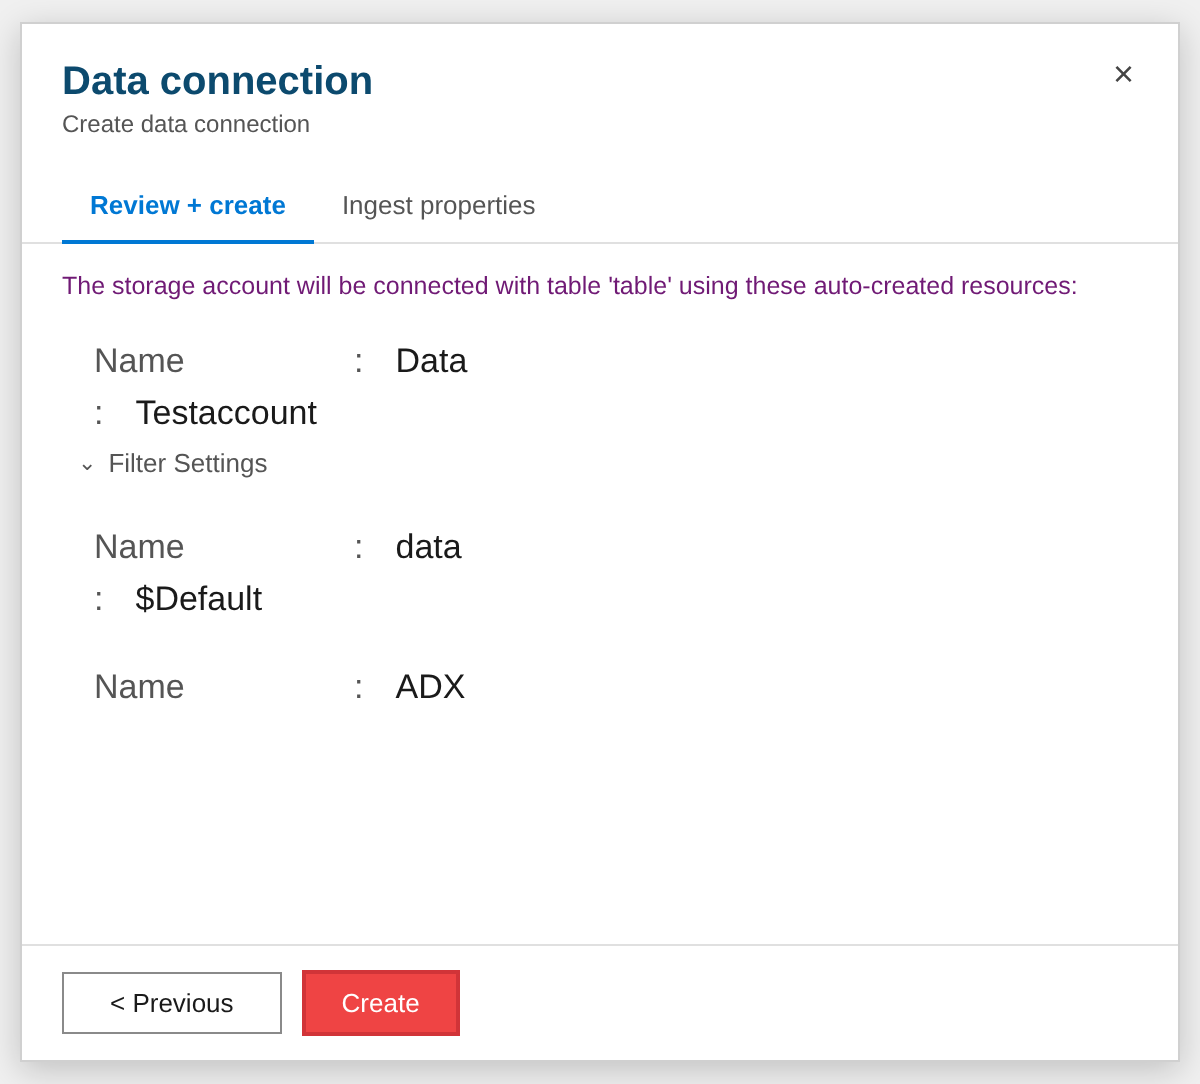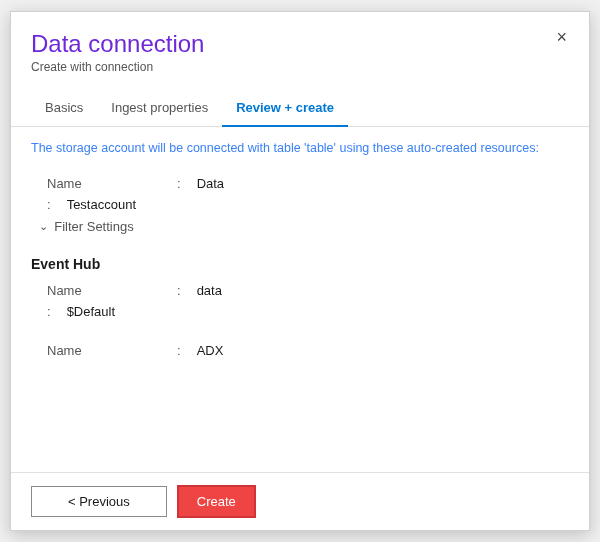--- a/index.html
+++ b/index.html
@@ -29,23 +29,23 @@
       flex-direction: column;
       position: relative;
     }
 
     .dialog-header {
       padding: 18px 20px 6px 20px;
       border-bottom: none;
     }
 
     .dialog-title {
-      font-size: 24px;
-      font-weight: 400;
-      color: #6d28d9;
+      font-size: 20px;
+      font-weight: 700;
+      color: #0c4a6e;
     }
 
     .dialog-subtitle {
       font-size: 12px;
       color: #555;
       margin-top: 2px;
     }
 
     .close-btn {
       position: absolute;
@@ -84,40 +84,40 @@
     }
 
     .dialog-body {
       flex: 1;
       padding: 14px 20px 10px 20px;
       overflow-y: auto;
     }
 
     .info-text {
       font-size: 12.5px;
-      color: #3b82f6;
+      color: #701a75;
       margin-bottom: 18px;
     }
 
     .section {
       margin-bottom: 18px;
     }
 
     .section-title {
       font-size: 14px;
       font-weight: 700;
       color: #1a1a1a;
       margin-bottom: 8px;
     }
 
     .field-row {
       display: flex;
       align-items: flex-end;
       padding: 3px 0 3px 16px;
-      font-size: 13px;
+      font-size: 17px;
     }
 
     .field-label {
       color: #555;
       width: 130px;
       flex-shrink: 0;
     }
 
     .field-colon {
       color: #555;
@@ -151,21 +151,21 @@
       display: flex;
       align-items: center;
       gap: 10px;
     }
 
     .btn-previous {
       background: #fff;
       border: 1px solid #8a8a8a;
       color: #1a1a1a;
       font-size: 13px;
-      padding: 7px 36px;
+      padding: 7px 23px;
       cursor: pointer;
       min-width: 90px;
     }
 
     .btn-create {
       background: #ef4444;
       border: 2px solid #d13438;
       color: #fff;
       font-size: 13px;
       padding: 7px 18px;
@@ -174,28 +174,27 @@
       font-weight: 500;
     }
   </style>
 </head>
 <body>
 
 <div class="dialog">
 
   <div class="dialog-header">
     <div class="dialog-title">Data connection</div>
-    <div class="dialog-subtitle">Create with connection</div>
+    <div class="dialog-subtitle">Create data connection</div>
     <button class="close-btn">×</button>
   </div>
 
   <div class="tabs">
-    <div class="tab">Basics</div>
+    <div class="tab active">Review + create</div>
     <div class="tab">Ingest properties</div>
-    <div class="tab active">Review + create</div>
   </div>
 
   <div class="dialog-body">
 
     <div class="info-text">The storage account will be connected with table 'table' using these auto-created resources:</div>
 
     <div class="section">
       <div class="field-row">
         <span class="field-label">Name</span>
         <span class="field-colon">:</span>
@@ -205,21 +204,20 @@
         <span class="field-colon">:</span>
         <span class="field-value">Testaccount</span>
       </div>
       <div class="filter-settings-row">
         <span class="chevron-icon">⌄</span>
         <span>Filter Settings</span>
       </div>
     </div>
 
     <div class="section">
-      <div class="section-title">Event Hub</div>
       <div class="field-row">
         <span class="field-label">Name</span>
         <span class="field-colon">:</span>
         <span class="field-value">data</span>
       </div>
       <div class="field-row">
         <span class="field-colon">:</span>
         <span class="field-value">$Default</span>
       </div>
     </div>

